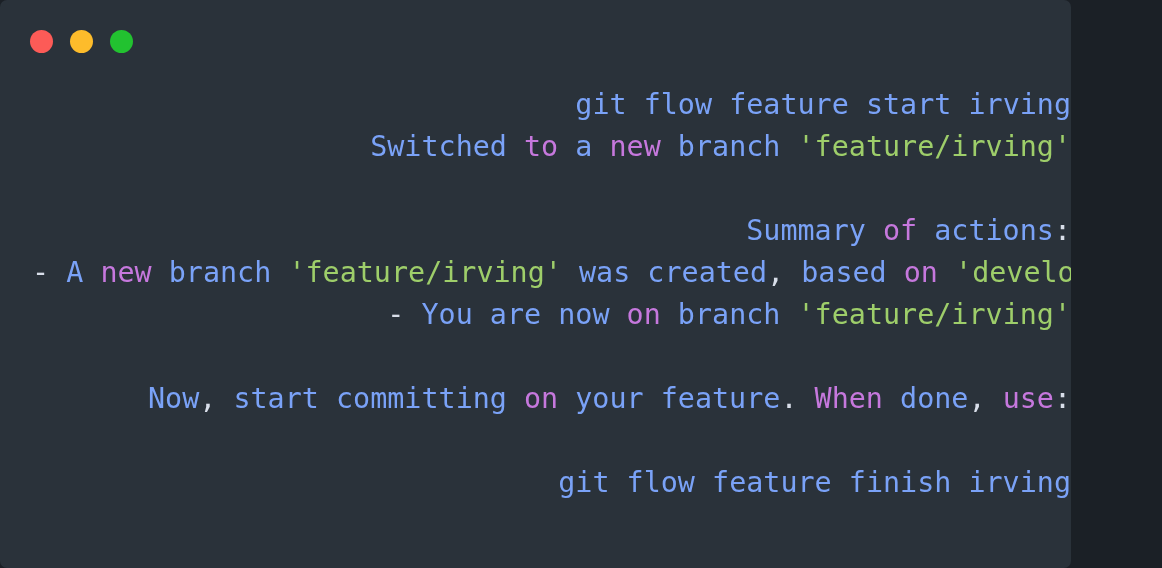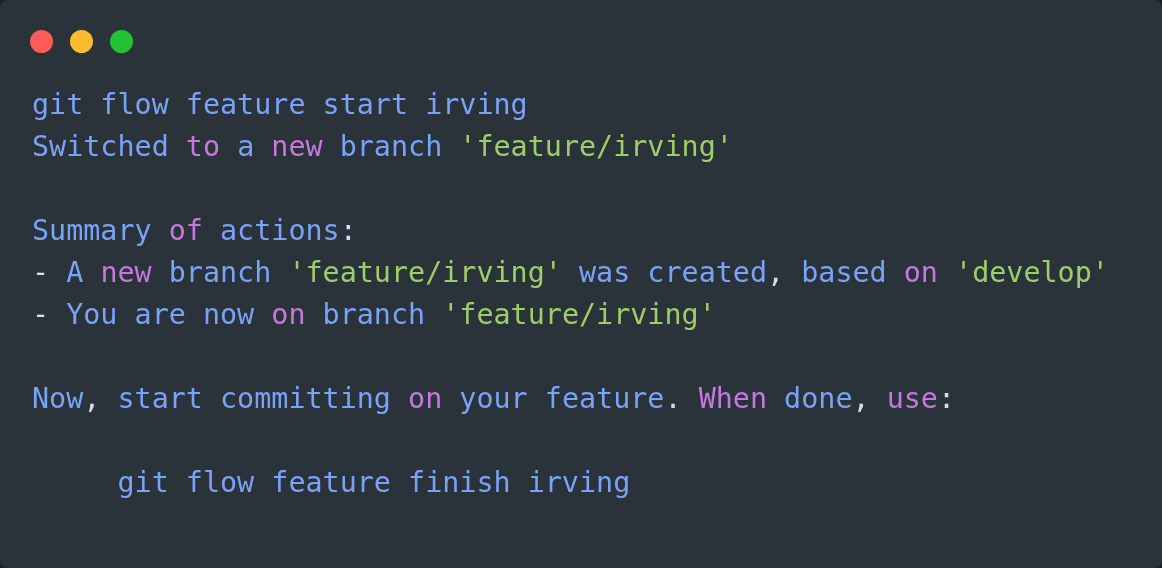--- a/index.html
+++ b/index.html
@@ -9,26 +9,27 @@
   }
   body {
     width: 1162px;
     height: 568px;
     overflow: hidden;
     font-family: "DejaVu Sans Mono", monospace;
   }
 
   #terminal-window {
     position: relative;
-    width: 1162px;
+    width: 1071px;
     height: 568px;
     background: #2a323a;
     border-radius: 7px;
     box-sizing: border-box;
     overflow: hidden;
+    text-align: right;
   }
 
   #titlebar {
     position: absolute;
     left: 0;
     top: 0;
     width: 100%;
     height: 84px;
     box-sizing: border-box;
     padding: 30px 0 0 30px;

